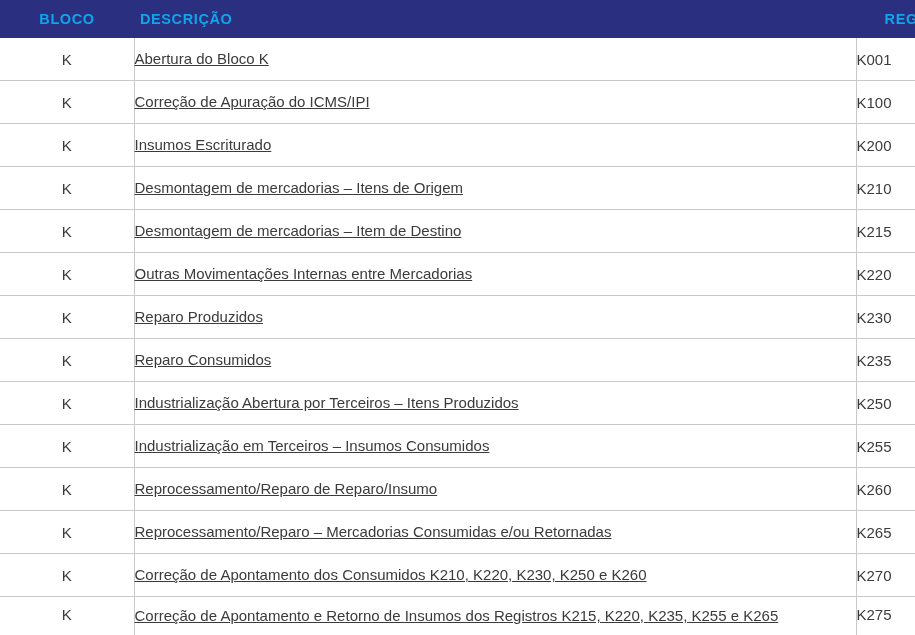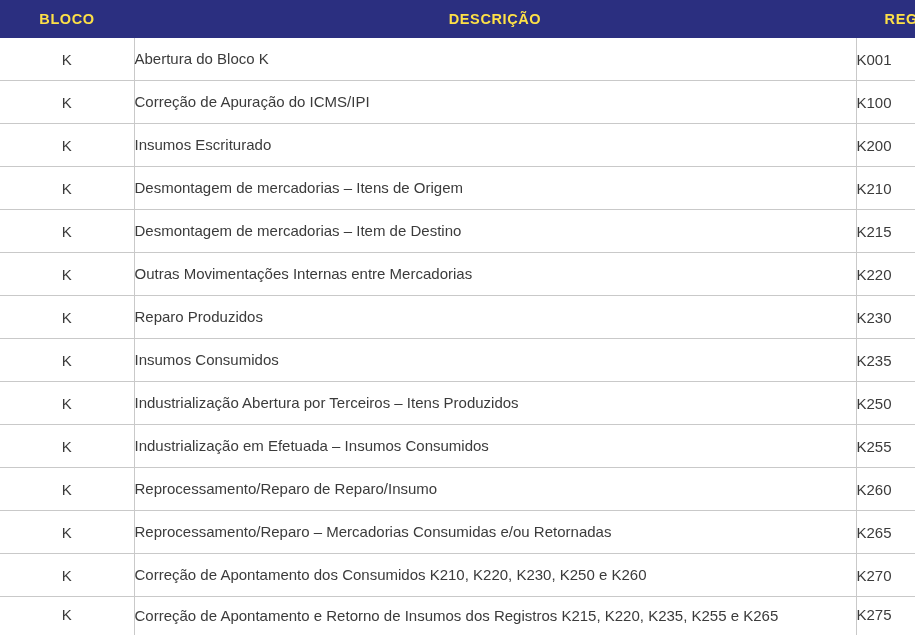--- a/index.html
+++ b/index.html
@@ -17,31 +17,31 @@
   .table-wrap {
     width: 915px;
   }
   table.k-table {
     width: 915px;
     border-collapse: collapse;
     table-layout: fixed;
   }
   table.k-table thead th {
     background: #2b2f80;
-    color: #fde047;
+    color: #0ea5e9;
     font-size: 14.5px;
     font-weight: bold;
     letter-spacing: 0.6px;
     height: 38px;
     padding: 0 6px;
     vertical-align: middle;
     border: none;
   }
   th.col-bloco { width: 122px; text-align: center; }
-  th.col-desc  { width: 710px; text-align: center; }
+  th.col-desc  { width: 710px; text-align: left; }
   th.col-reg   { width: 83px;  text-align: center; }
 
   table.k-table tbody td {
     font-size: 15px;
     color: #3b3b3b;
     border-bottom: 1px solid #c9c9c9;
     height: 34px;
     padding: 4px 0;
     vertical-align: middle;
     background: #ffffff;
@@ -51,20 +51,21 @@
     border-right: 1px solid #c9c9c9;
     width: 122px;
   }
   td.cell-desc {
     text-align: left;
     padding-left: 16px;
     padding-right: 12px;
     border-right: 1px solid #c9c9c9;
     width: 710px;
     line-height: 1.55;
+    text-decoration: underline;
   }
   td.cell-reg {
     text-align: left;
     padding-left: 12px;
     width: 83px;
   }
   tbody tr.tall td { height: 64px; }
   tbody tr.tall td.cell-bloco,
   tbody tr.tall td.cell-reg { vertical-align: top; padding-top: 9px; }
   tbody tr.tall td.cell-desc { vertical-align: top; padding-top: 7px; }
@@ -112,31 +113,31 @@
           <td class="cell-desc">Outras Movimentações Internas entre Mercadorias</td>
           <td class="cell-reg">K220</td>
         </tr>
         <tr>
           <td class="cell-bloco">K</td>
           <td class="cell-desc">Reparo Produzidos</td>
           <td class="cell-reg">K230</td>
         </tr>
         <tr>
           <td class="cell-bloco">K</td>
-          <td class="cell-desc">Insumos Consumidos</td>
+          <td class="cell-desc">Reparo Consumidos</td>
           <td class="cell-reg">K235</td>
         </tr>
         <tr>
           <td class="cell-bloco">K</td>
           <td class="cell-desc">Industrialização Abertura por Terceiros – Itens Produzidos</td>
           <td class="cell-reg">K250</td>
         </tr>
         <tr>
           <td class="cell-bloco">K</td>
-          <td class="cell-desc">Industrialização em Efetuada – Insumos Consumidos</td>
+          <td class="cell-desc">Industrialização em Terceiros – Insumos Consumidos</td>
           <td class="cell-reg">K255</td>
         </tr>
         <tr>
           <td class="cell-bloco">K</td>
           <td class="cell-desc">Reprocessamento/Reparo de Reparo/Insumo</td>
           <td class="cell-reg">K260</td>
         </tr>
         <tr>
           <td class="cell-bloco">K</td>
           <td class="cell-desc">Reprocessamento/Reparo – Mercadorias Consumidas e/ou Retornadas</td>

